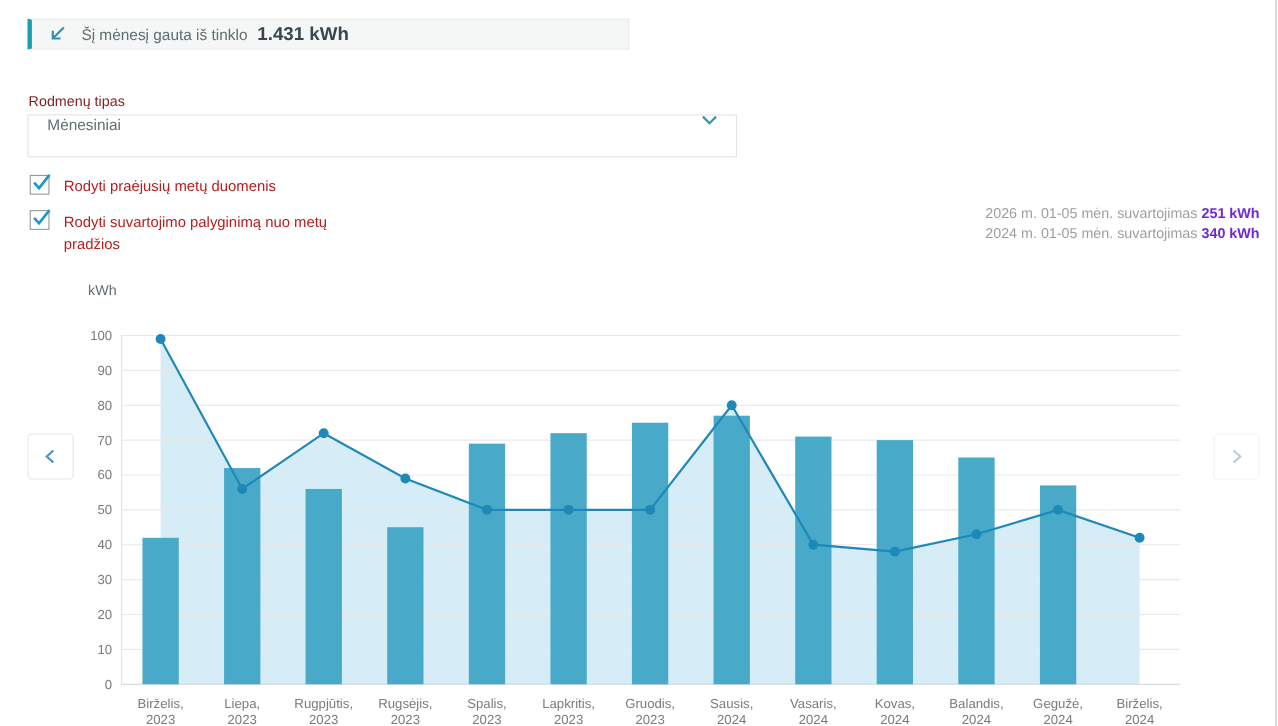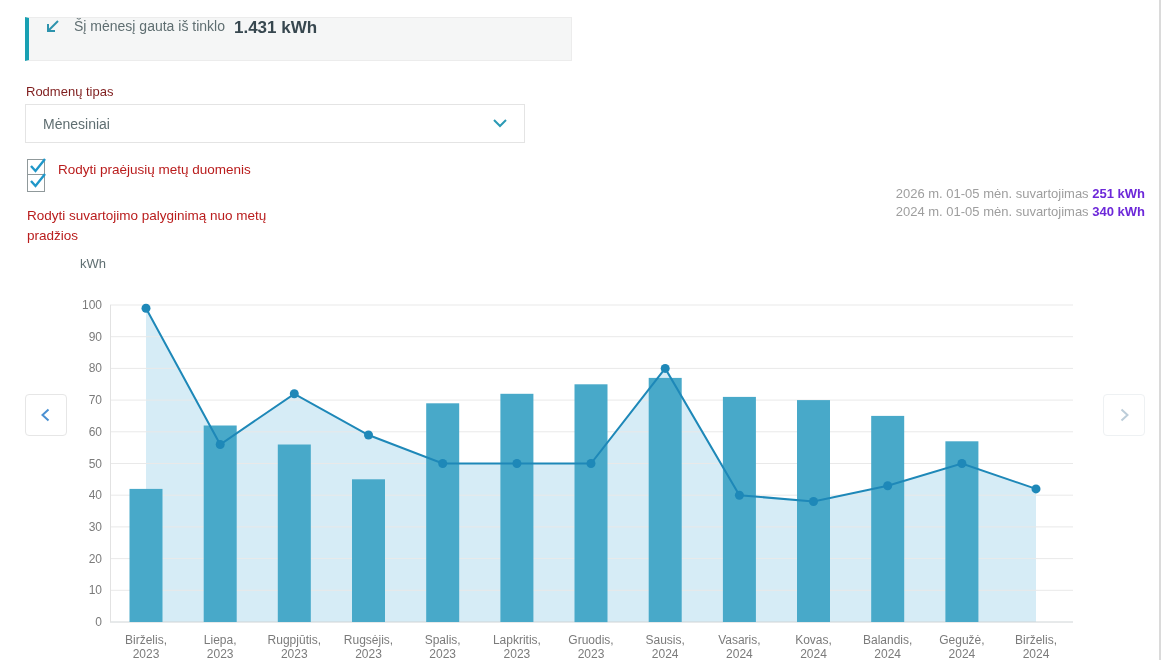--- a/index.html
+++ b/index.html
@@ -2,41 +2,41 @@
 <html><head>
 <meta charset="utf-8">
 <style>
   html,body{margin:0;padding:0;}
   body{
     width:1162px;height:660px;position:relative;background:#ffffff;
     font-family:"Liberation Sans",sans-serif;overflow:hidden;
   }
   
   .banner{
-    position:absolute;left:25px;top:17px;width:547px;height:44px;
+    position:absolute;left:25px;top:17px;width:547px;height:28px;
     background:#f5f6f6;border:1px solid #ececec;border-left:4px solid #18a0b2;
-    display:flex;align-items:flex-start;box-sizing:border-box;
+    display:flex;align-items:center;box-sizing:border-box;
   }
   .banner .b-icon{margin-left:14px;display:flex;}
   .banner .b-label{margin-left:13px;font-size:14px;color:#5f6e71;}
   .banner .b-value{margin-left:9px;font-size:17px;font-weight:bold;color:#37474f;}
 
   
   .select-label{position:absolute;left:26px;top:84px;font-size:13px;color:#7f1d1d;}
   .select-box{
-    position:absolute;left:25px;top:104px;width:500px;height:39px;background:#fff;
-    border:1px solid #e4e4e4;box-sizing:border-box;display:flex;align-items:center;
+    position:absolute;left:25px;top:104px;width:645px;height:39px;background:#fff;
+    border:1px solid #e4e4e4;box-sizing:border-box;display:flex;
     justify-content:space-between;padding:0 17px;cursor:pointer;
   }
   .select-value{font-size:14px;color:#5f6e71;}
 
   
   .cbx-row{position:absolute;left:27px;display:flex;gap:13px;}
   .cbx-row.r1{top:159px;}
-  .cbx-row.r2{top:174px;flex-direction:column;}
+  .cbx-row.r2{top:191px;}
   .cbx-box{
     width:18px;height:18px;border:1px solid #90999b;background:#fff;
     position:relative;flex:none;box-sizing:border-box;
   }
   .cbx-box svg{position:absolute;left:1px;top:-4px;overflow:visible;}
   .cbx-label{font-size:13.5px;color:#b91c1c;line-height:20px;max-width:252px;padding-top:1px;}
 
   
   .summary{position:absolute;right:17px;top:185px;text-align:right;font-size:13px;color:#9e9e9e;line-height:18px;}
   .summary b{color:#6d28d9;font-weight:bold;}

